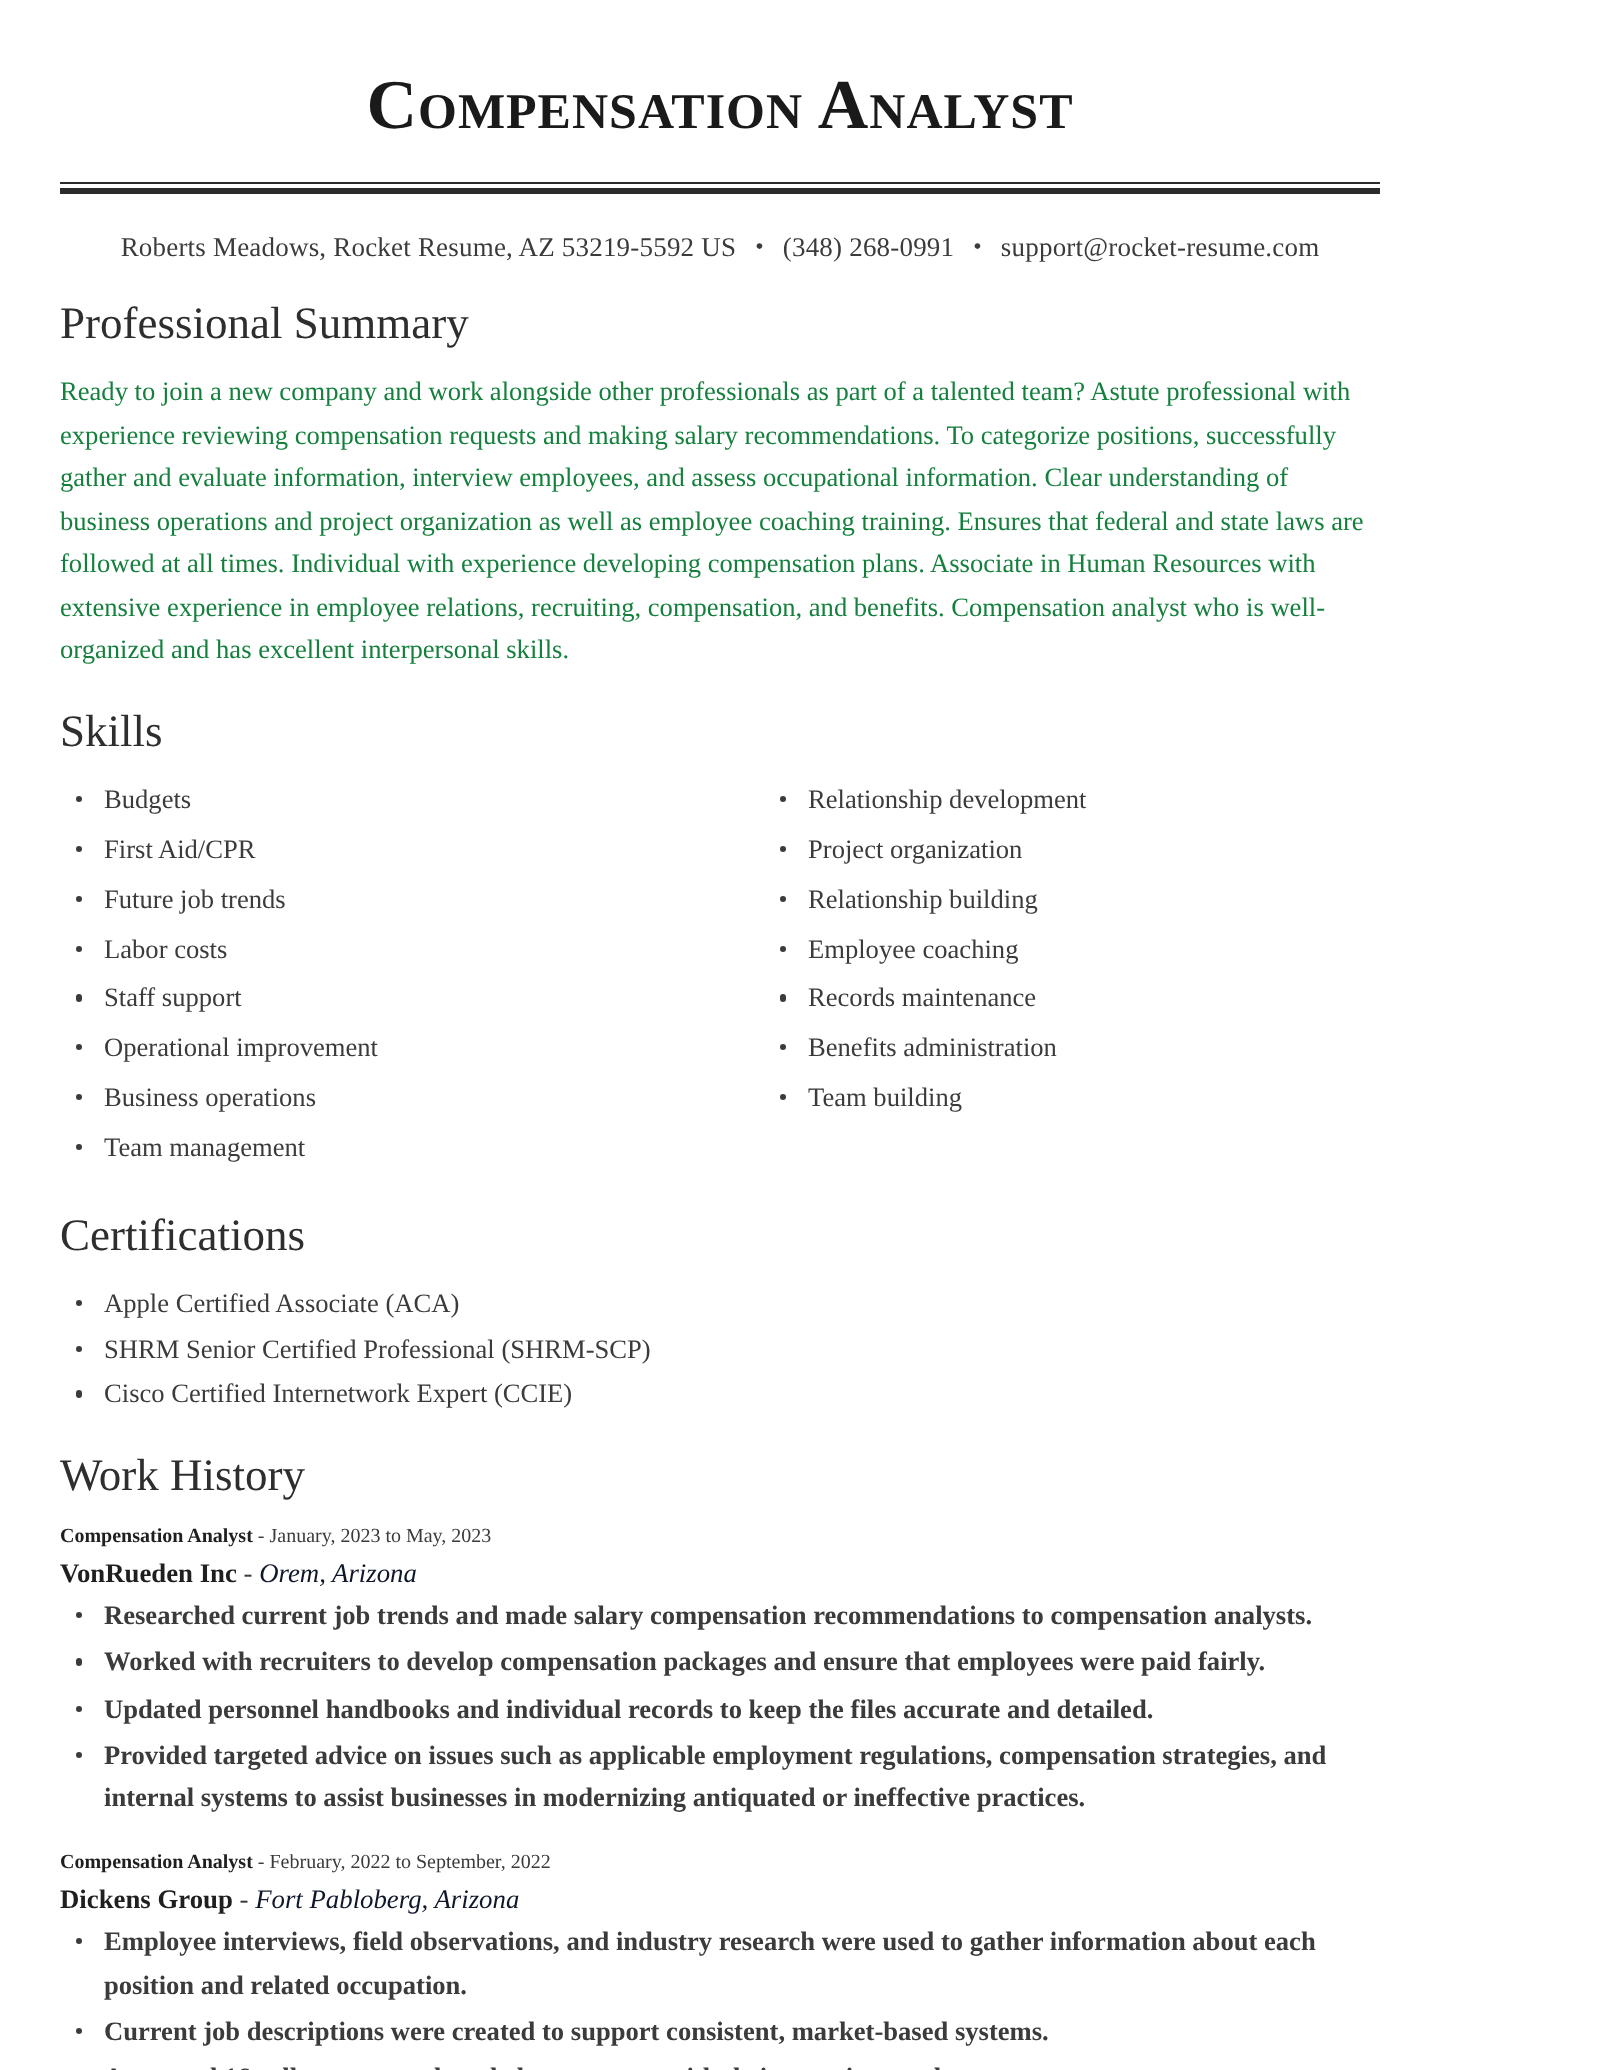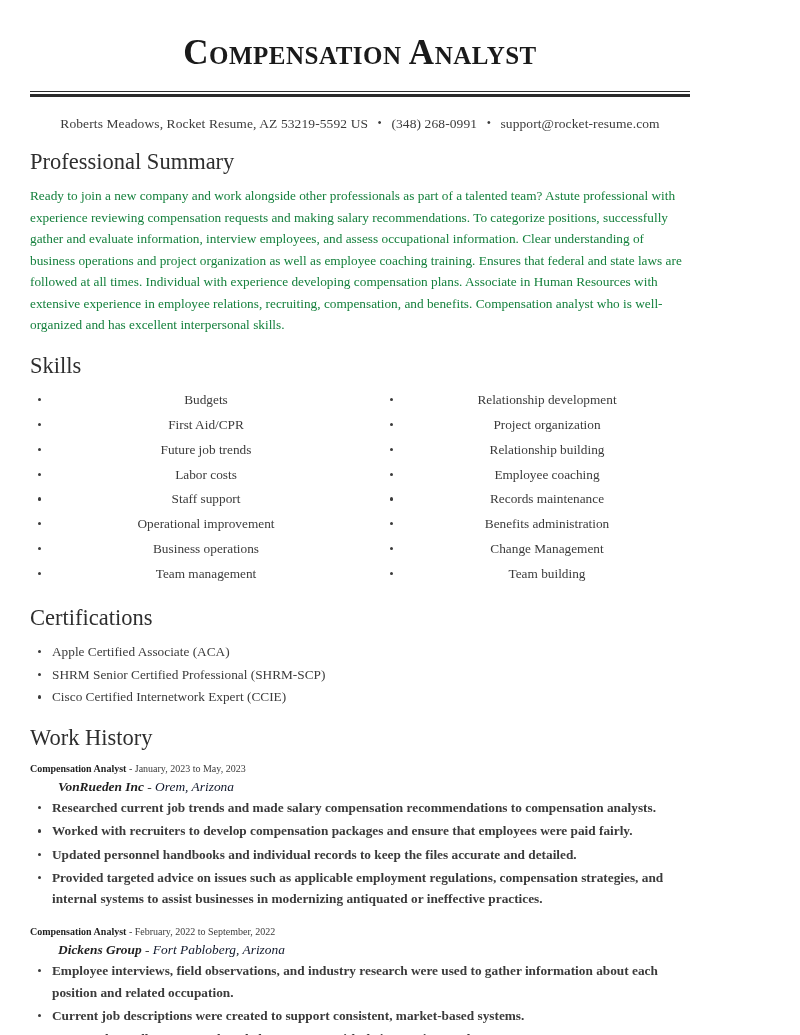--- a/index.html
+++ b/index.html
@@ -112,21 +112,20 @@
   }
 
   
   .skills-cols {
     display: flex;
     width: 100%;
   }
   .skills-col {
     width: 50%;
     box-sizing: border-box;
-    text-align: center;
   }
   .skills-col.right {
     padding-left: 22px;
   }
   .skills-col ul.bullets > li {
     margin-bottom: 3.2px;
   }
 
   
   .certs ul.bullets > li {
@@ -154,23 +153,21 @@
     color: #3b3b3b;
   }
   .job-line-2 {
     font-size: 13.4px;
     line-height: 1.5;
     margin-top: 1px;
     color: #2a2a2a;
   }
   .job-company {
     font-weight: bold;
-    font-style: italic;
     color: #1f1f1f;
-    margin-left: 28px;
   }
   .job-location {
     font-style: italic;
     font-weight: normal;
     color: #0f172a;
     text-align: right;
   }
   .job-bullets {
     margin-top: 8px;
   }
@@ -228,21 +225,20 @@
         </ul>
       </div>
       <div class="skills-col right">
         <ul class="bullets">
           <li>Relationship development</li>
           <li>Project organization</li>
           <li>Relationship building</li>
           <li>Employee coaching</li>
           <li>Records maintenance</li>
           <li>Benefits administration</li>
-          <li>Change Management</li>
           <li>Team building</li>
         </ul>
       </div>
     </div>
   </div>
 
   <div class="section certs">
     <h2 class="section-title">Certifications</h2>
     <ul class="bullets">
       <li>Apple Certified Associate (ACA)</li>

